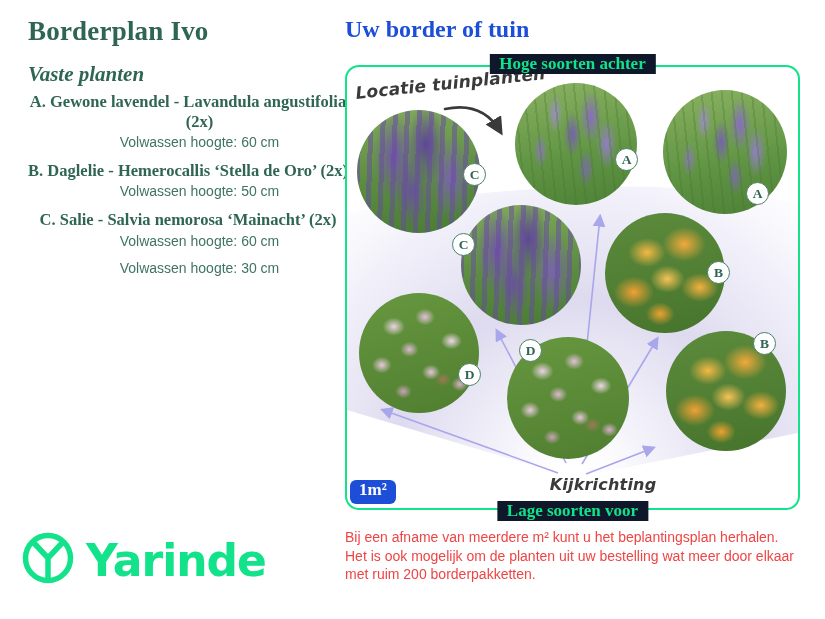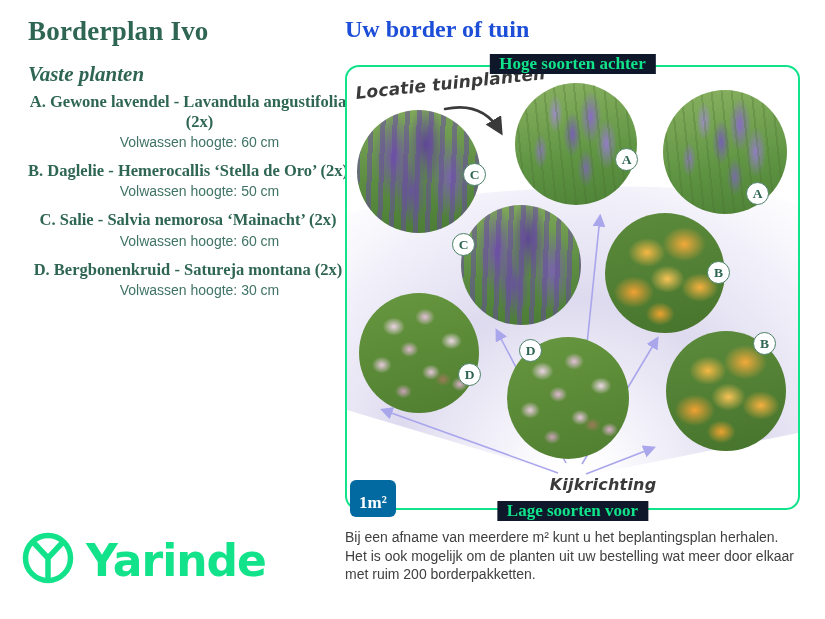--- a/index.html
+++ b/index.html
@@ -50,23 +50,23 @@
   .edge-label.bottom{bottom:-13px;}
   .handwriting{
     font-family:"DejaVu Sans",sans-serif;font-style:italic;font-weight:600;
     color:#3a3a3a;letter-spacing:.2px;
   }
   .location-note{position:absolute;left:8px;top:6px;font-size:17px;transform:rotate(-6deg);}
   .note-arrow{position:absolute;left:95px;top:32px;}
   .kijkrichting{position:absolute;left:0;top:408px;width:512px;text-align:center;font-size:16px;}
   .area-badge{
     position:absolute;left:3px;top:413px;
-    background:#0369a1;color:#ffffff;border-radius:6px;
+    background:#1d4ed8;color:#ffffff;border-radius:6px;
     font-family:"Liberation Serif",serif;font-weight:700;font-size:17px;
-    padding:13px 9px 4px 9px;
+    padding:0 9px 4px 9px;
   }
   
   .photo{position:absolute;border-radius:50%;}
   .photo-lavender{
     background:
       repeating-linear-gradient(84deg, rgba(74,112,48,.28) 0 2px, rgba(0,0,0,0) 2px 10px),
       radial-gradient(16px 38px at 62% 28%, rgba(137,106,200,.95), rgba(137,106,200,0) 70%),
       radial-gradient(13px 32px at 47% 42%, rgba(118,90,186,.9), rgba(118,90,186,0) 70%),
       radial-gradient(15px 36px at 75% 50%, rgba(151,122,210,.9), rgba(151,122,210,0) 70%),
       radial-gradient(11px 28px at 33% 25%, rgba(162,136,216,.85), rgba(162,136,216,0) 70%),
@@ -108,21 +108,21 @@
   }
   .letter-badge{
     position:absolute;width:23px;height:23px;border-radius:50%;
     background:#ffffff;border:1.5px solid #4b8068;box-sizing:border-box;
     display:flex;align-items:center;justify-content:center;
     font-family:"Liberation Serif",serif;font-size:13.5px;font-weight:600;color:#2e6553;
   }
   
   .footer{
     position:absolute;left:345px;top:528px;width:470px;
-    font-family:"Liberation Sans",sans-serif;font-size:14px;line-height:18.5px;color:#404040;
+    font-family:"Liberation Sans",sans-serif;font-size:14px;line-height:18.5px;color:#ef4444;
   }
 </style>
 </head>
 <body>
 
 <div class="page">
 
   <h1 class="main-title">Borderplan Ivo</h1>
   <h2 class="sub-title">Vaste planten</h2>
 
@@ -133,21 +133,20 @@
     </li>
     <li class="plant">
       <div class="plant-main">B. Daglelie - Hemerocallis ‘Stella de Oro’ (2x)</div>
       <div class="plant-sub">Volwassen hoogte: 50 cm</div>
     </li>
     <li class="plant">
       <div class="plant-main">C. Salie - Salvia nemorosa ‘Mainacht’ (2x)</div>
       <div class="plant-sub">Volwassen hoogte: 60 cm</div>
     </li>
     <li class="plant">
-      <div class="plant-main">D. Bergbonenkruid - Satureja montana (2x)</div>
       <div class="plant-sub">Volwassen hoogte: 30 cm</div>
     </li>
   </ul>
 
   <div class="brand">
     <span>
       <svg width="52" height="52" viewBox="0 0 52 52">
         <circle cx="26" cy="26" r="22.5" fill="none" stroke="#12e38a" stroke-width="5.5"></circle>
         <path d="M26 47 L26 26 M26 26 L11.5 10.5 M26 26 L40.5 10.5" fill="none" stroke="#12e38a" stroke-width="5.5" stroke-linecap="round"></path>
       </svg>

